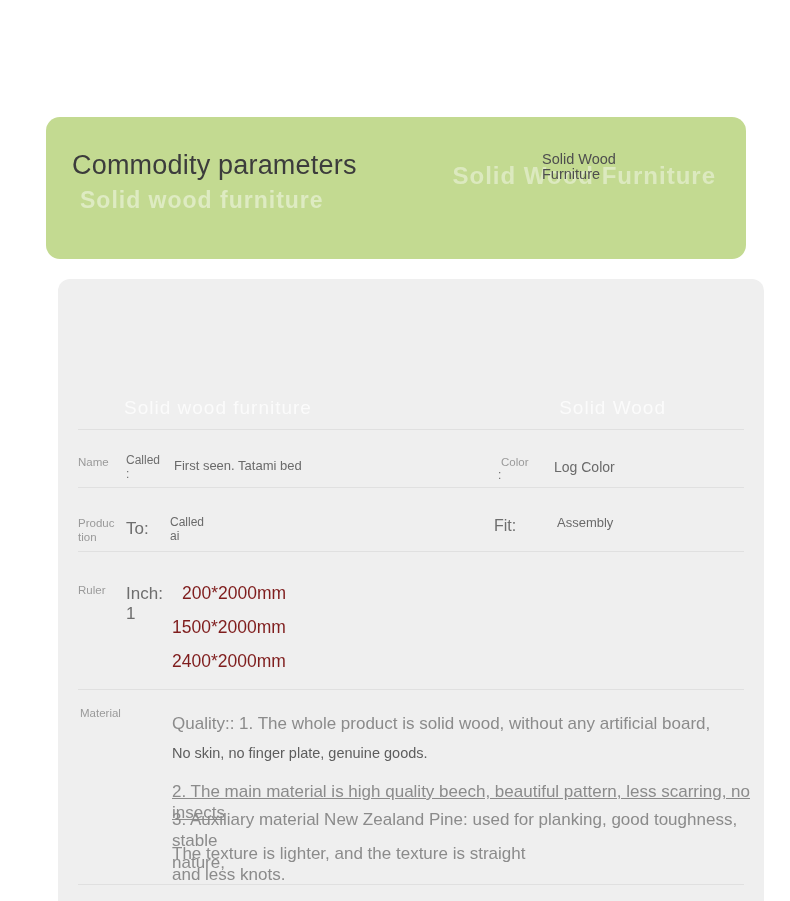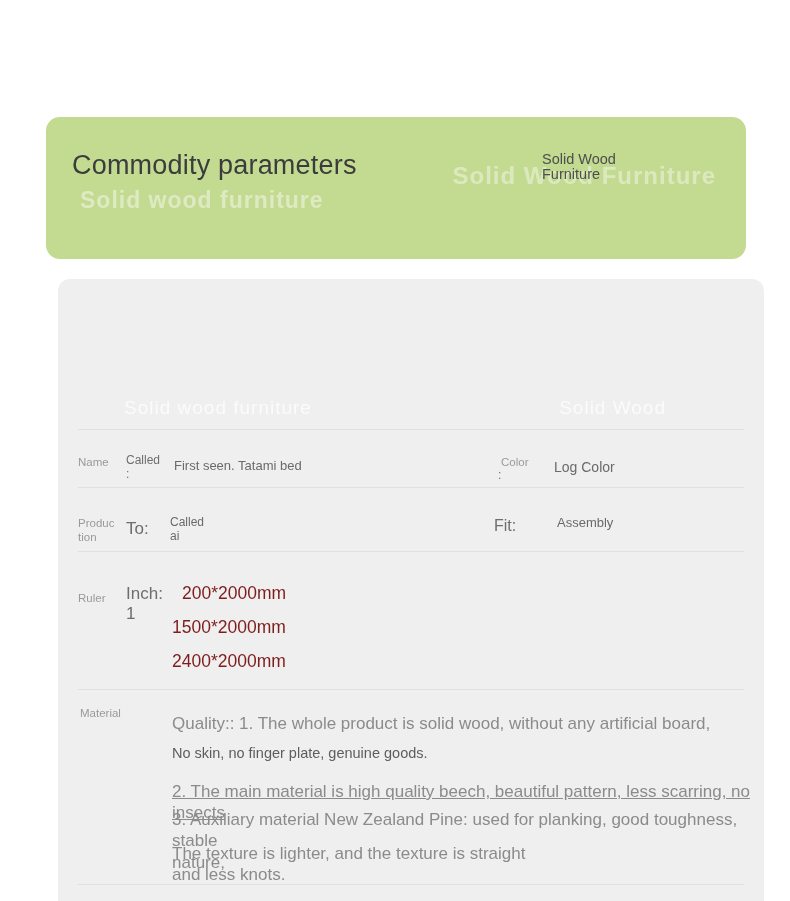--- a/index.html
+++ b/index.html
@@ -198,21 +198,21 @@
 tion</div>
     <div class="cell-key" style="left:68px; top:240px; font-size:17px;">To:</div>
     <div class="cell-value" style="left:112px; top:237px; font-size:12px;">Called
 ai</div>
 
     <div class="cell-key" style="left:436px; top:238px; font-size:16px;">Fit:</div>
     <div class="cell-value" style="left:499px; top:237px;">Assembly</div>
 
     <div class="rule" style="top:272px;"></div>
 
-    <div class="cell-label" style="left:20px; top:305px;margin-top:8px;">Ruler</div>
+    <div class="cell-label" style="left:20px; top:305px;">Ruler</div>
     <div class="cell-key" style="left:68px; top:305px; font-size:17px;">Inch:
 1</div>
 
     <div class="size-line" style="left:124px; top:304px;">200*2000mm</div>
     <div class="size-line" style="left:114px; top:338px;">1500*2000mm</div>
     <div class="size-line" style="left:114px; top:372px;">2400*2000mm</div>
 
     <div class="rule" style="top:410px;"></div>
 
     <div class="cell-label" style="left:14px; top:428px;margin-left:8px;">Material</div>

